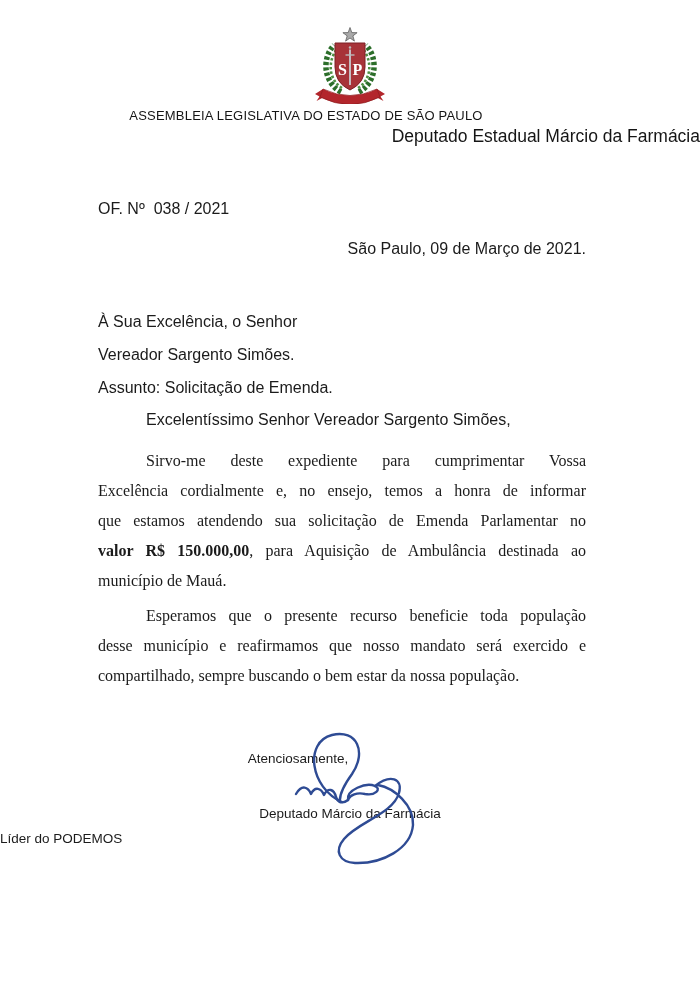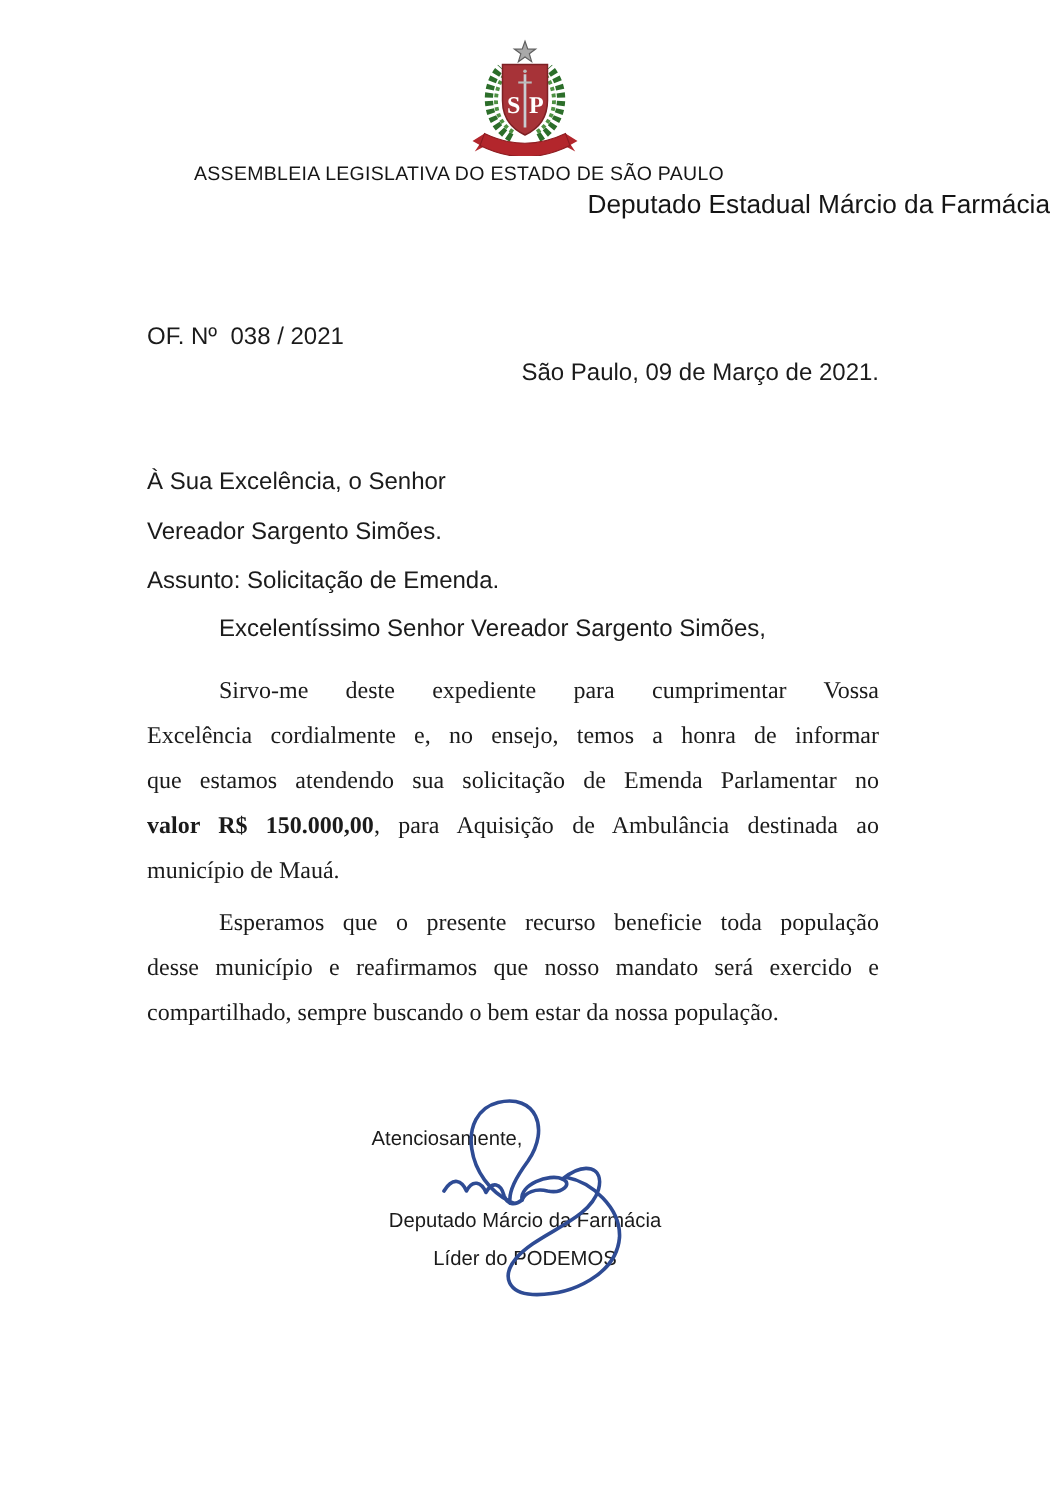--- a/index.html
+++ b/index.html
@@ -13,34 +13,34 @@
   }
   .crest{position:absolute;left:314px;top:26px;width:72px;height:78px;}
   .org-line{
     position:absolute;left:0;top:108px;width:612px;
     text-align:center;font-size:13px;letter-spacing:.2px;color:#151515;
   }
   .deputy-line{
     position:absolute;left:0;top:126px;width:700px;
     text-align:right;font-size:17.5px;color:#151515;
   }
-  .ref-line{position:absolute;left:98px;top:216px;font-size:16px;white-space:pre;}
+  .ref-line{position:absolute;left:98px;top:200px;font-size:16px;white-space:pre;}
   .date-line{position:absolute;left:98px;top:240px;width:488px;text-align:right;font-size:16px;}
   .recipient{position:absolute;left:98px;top:269px;width:488px;font-size:16px;line-height:33px;margin-top:36px;}
   .salutation{position:absolute;left:98px;top:405px;width:488px;font-size:16px;line-height:30px;padding-left:48px;box-sizing:border-box;}
   .para{position:absolute;left:98px;width:488px;font-size:16px;}
   .para-1{top:446px;}
   .para-2{top:601px;}
   .line{height:30px;line-height:30px;font-family:Liberation Serif, serif;}
   .jline{text-align:justify;text-align-last:justify;}
   .indent{padding-left:48px;}
   .bold{font-weight:bold;}
   .valediction{position:absolute;left:0;top:751px;width:596px;text-align:center;font-size:13.5px;}
   .signer-name{position:absolute;left:0;top:806px;width:700px;text-align:center;font-size:13.5px;}
-  .signer-role{position:absolute;left:0;top:831px;width:700px;text-align:center;font-size:13.5px;}
+  .signer-role{position:absolute;left:0;top:831px;width:700px;text-align:left;font-size:13.5px;}
   .signature{position:absolute;left:282px;top:722px;width:170px;height:148px;z-index:3;}
   .crest-letter{font-family:"Liberation Serif", serif;font-size:16px;font-weight:bold;}
 </style>
 </head>
 <body>
 
 <div class="page">
 
   <svg class="crest" viewBox="0 0 72 78">
 

